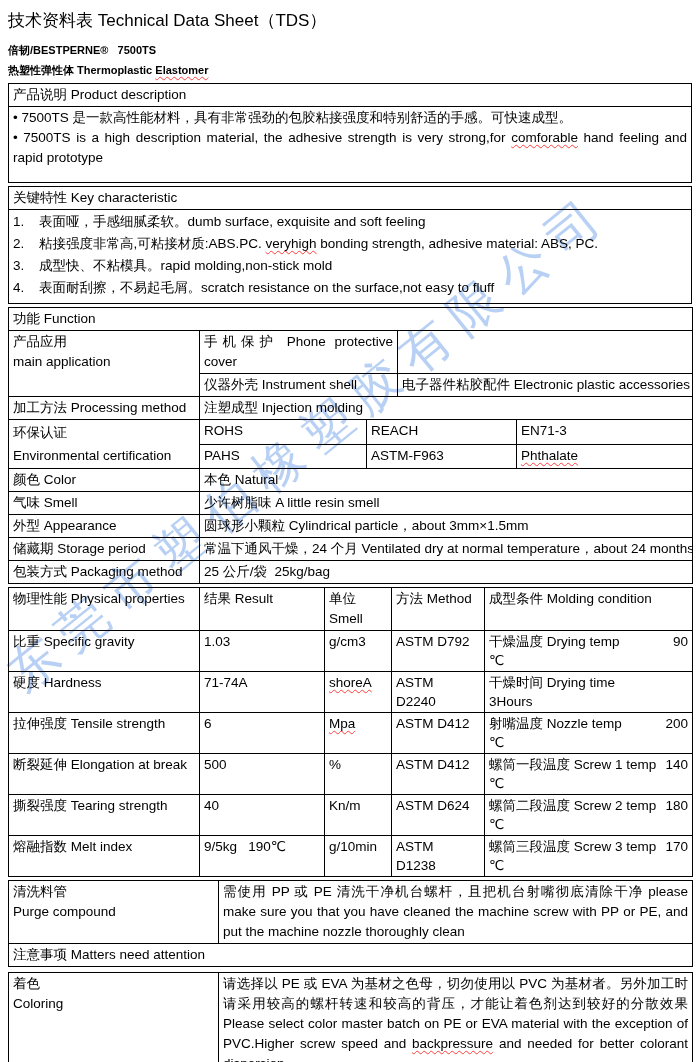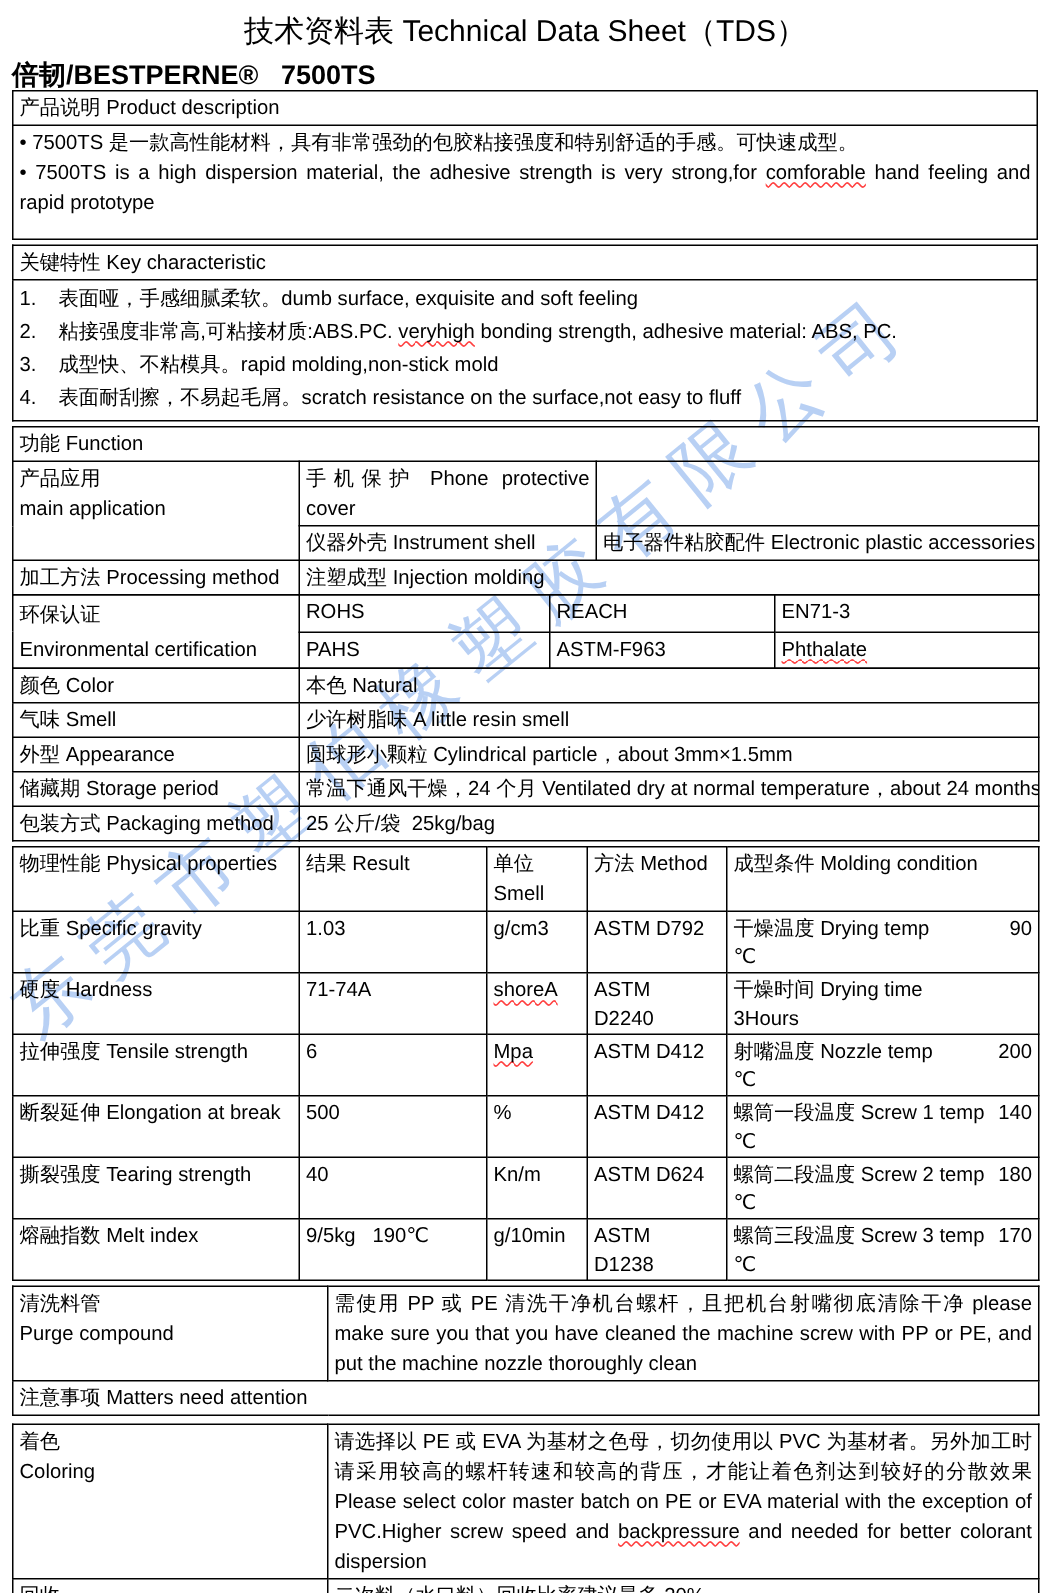--- a/index.html
+++ b/index.html
@@ -14,22 +14,22 @@
   
   .watermark {
     position: absolute; left: 14px; top: 655px; z-index: 0;
     font-size: 50px; line-height: 50px; letter-spacing: 13px; white-space: nowrap;
     color: var(--watermark, rgba(125,170,235,0.55));
     transform: rotate(-39deg); transform-origin: 0 50%;
     pointer-events: none; user-select: none;
   }
   .content { position: relative; z-index: 1; }
 
-  .doc-title { font-size: 20px; line-height: 26px; text-align: center; margin: 2px 0 6px 0; }
-  .prod-line { font-size: 18px; font-weight: bold; line-height: 20px; }
+  .doc-title { font-size: 17px; line-height: 26px; text-align: left; margin: 2px 0 6px 0; }
+  .prod-line { font-size: 11px; font-weight: bold; line-height: 20px; }
   .prod-line.second { margin-bottom: 3px; }
 
   table { border-collapse: collapse; table-layout: fixed; width: 684px; background: transparent; padding-left: 39px; }
   td { border: 1px solid #000; padding: 1px 4px; vertical-align: top; line-height: 20px; overflow: hidden; }
   .tbl { margin-top: 3px; }
   .glued { margin-top: -1px; }
 
   .sec-hdr { height: 22px; }
   .desc-cell { height: 76px; }
   .key-cell { height: 94px; }
@@ -58,30 +58,31 @@
 </style>
 </head>
 <body>
 
 <div class="page">
   <div class="watermark">东莞市塑伯橡塑胶有限公司</div>
 
   <div class="content">
     <div class="doc-title">技术资料表 Technical Data Sheet（TDS）</div>
     <div class="prod-line">倍韧/BESTPERNE®&nbsp;&nbsp; 7500TS</div>
+    <div class="prod-line second"><span>热塑性弹性体 Thermoplastic </span><span class="wavy">Elastomer</span></div>
 
     <table>
       <tbody>
           <tr>
         <td class="sec-hdr">产品说明 Product description</td>
       </tr>
       <tr>
         <td class="desc-cell">
           <div>• 7500TS 是一款高性能材料，具有非常强劲的包胶粘接强度和特别舒适的手感。可快速成型。</div>
-          <div class="just"><span>• 7500TS is a high dispersion material, the adhesive strength is very strong,for </span><span class="wavy">comforable</span><span> hand feeling and rapid prototype</span></div>
+          <div class="just"><span>• 7500TS is a high description material, the adhesive strength is very strong,for </span><span class="wavy">comforable</span><span> hand feeling and rapid prototype</span></div>
         </td>
       </tr>
     </tbody>
       </table>
 
     <table class="tbl">
       <tbody>
           <tr>
         <td class="sec-hdr">关键特性 Key characteristic</td>
       </tr>

